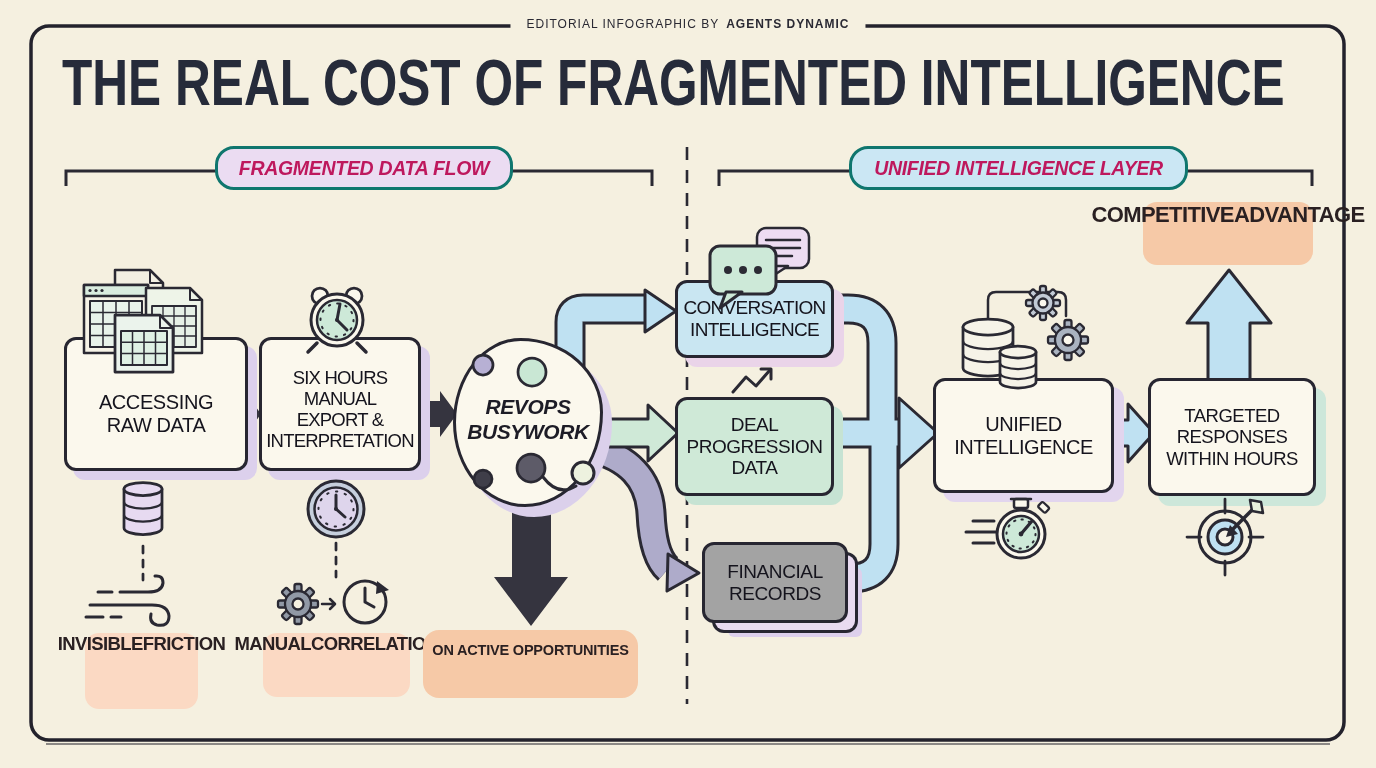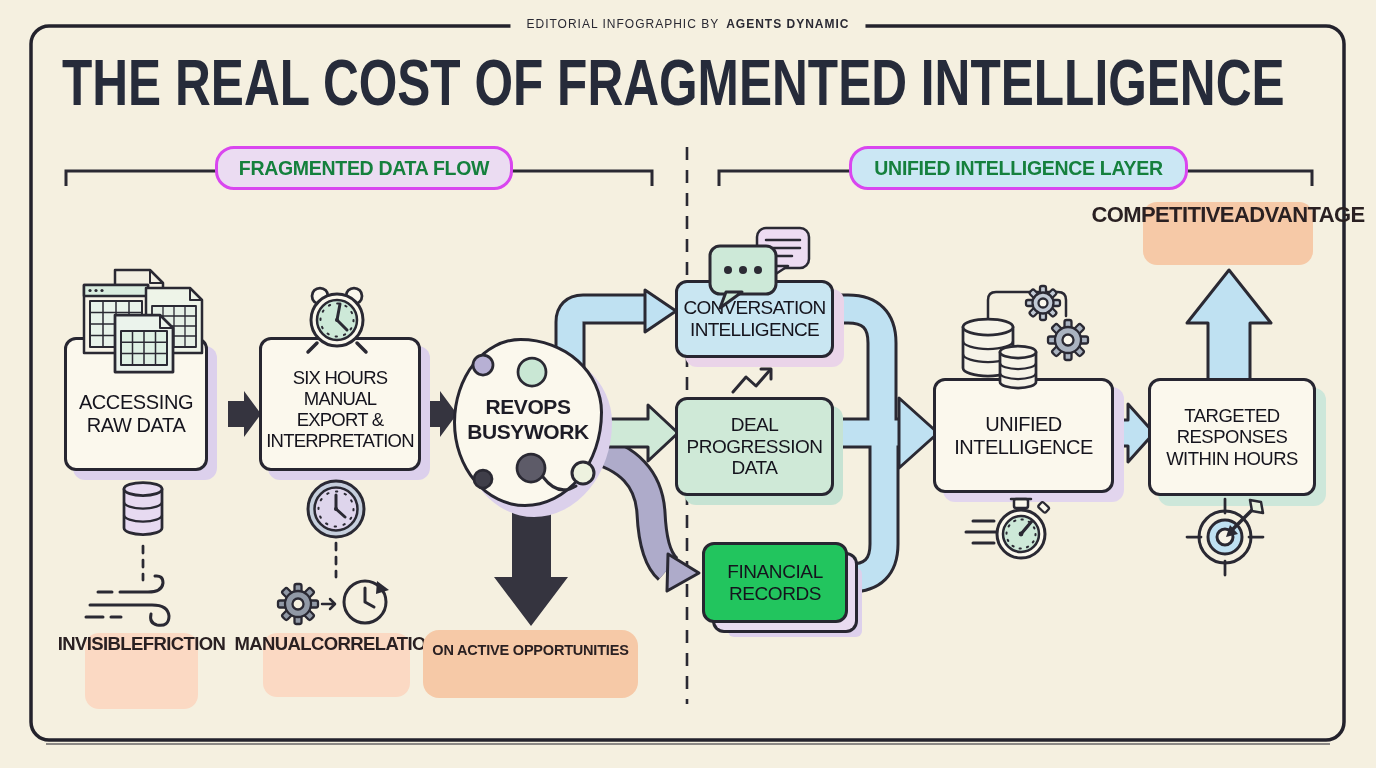--- a/index.html
+++ b/index.html
@@ -8,35 +8,35 @@
   svg.layer{position:absolute;left:0;top:0;pointer-events:none;}
   .byline{position:absolute;top:17px;left:50%;transform:translateX(-50%);
           background:#f5f0e0;padding:0 16px;font-size:12px;letter-spacing:1px;
           white-space:nowrap;color:#2a2933;z-index:4;}
   .byline .pfx{font-weight:500;margin-right:7px;}
   .byline .brand{font-weight:800;}
   .title{position:absolute;left:62px;top:50px;margin:0;font-size:62px;font-weight:700;
          color:#262b3a;white-space:nowrap;transform:scale(0.80,1.05);transform-origin:0 0;
          line-height:1.0;z-index:4;}
   .pill{position:absolute;display:flex;align-items:center;justify-content:center;
-        border:3px solid #d946ef;border-radius:19px;font-weight:700;font-size:19.5px;
-        letter-spacing:-0.3px;z-index:4;color:#15803d;}
+        border:3px solid #0f766e;border-radius:19px;font-weight:700;font-size:19.5px;
+        letter-spacing:-0.3px;z-index:4;color:#be185d;font-style:italic;}
   .card{position:absolute;display:flex;flex-direction:column;align-items:center;
         justify-content:center;text-align:center;background:#fbf8ed;
         border:3px solid #272631;border-radius:12px;font-weight:400;line-height:1.14;
         letter-spacing:-0.4px;z-index:3;color:#15141d;}
   .plain{position:absolute;display:flex;align-items:flex-start;
         justify-content:center;text-align:center;border-radius:14px;font-weight:700;
         line-height:1.15;letter-spacing:-0.3px;z-index:3;color:#2a2022;}
   .blob{position:absolute;left:453px;top:338px;width:150px;height:169px;background:#fbf8ed;
         border:3px solid #272631;border-radius:45% 55% 52% 48% / 50% 44% 56% 50%;
         box-shadow:9px 10px 0 #dbd0eb;z-index:3;display:flex;flex-direction:column;
         align-items:center;justify-content:center;text-align:center;font-weight:700;
         font-size:21px;line-height:1.15;letter-spacing:-0.4px;padding-bottom:6px;
-        box-sizing:border-box;}
+        box-sizing:border-box;font-style:italic;}
   .ln{display:block;}
   .lv-title{font-size:25px;letter-spacing:-0.5px;}
   .lv-sub{font-size:14.5px;letter-spacing:-0.2px;margin-top:12px;}
 </style>
 </head>
 <body>
 
 <div class="stage">
 
   <svg class="layer" width="1376" height="768">
@@ -84,21 +84,21 @@
 
   <div class="byline">
     <span class="pfx">EDITORIAL INFOGRAPHIC BY</span><span class="brand">AGENTS DYNAMIC</span>
   </div>
 
   <h1 class="title">THE REAL COST OF FRAGMENTED INTELLIGENCE</h1>
 
   <div class="pill" style="left:215px;top:146px;width:292px;height:38px;background:#ebdcf2;">FRAGMENTED DATA FLOW</div>
   <div class="pill" style="left:849px;top:146px;width:333px;height:38px;background:#cbe7f4;">UNIFIED INTELLIGENCE LAYER</div>
 
-  <div class="card" style="left:64px;top:337px;width:144px;height:134px;font-size:20px;box-shadow:9px 9px 0 #dcd0ec;padding-top:20px;box-sizing:border-box;">
+  <div class="card" style="left:64px;top:337px;width:184px;height:134px;font-size:20px;box-shadow:9px 9px 0 #dcd0ec;padding-top:20px;box-sizing:border-box;">
     <span class="ln">ACCESSING</span>
     <span class="ln">RAW DATA</span>
   </div>
 
   <div class="card" style="left:259px;top:337px;width:162px;height:134px;font-size:18.5px;letter-spacing:-0.8px;box-shadow:9px 9px 0 #dcd0ec;padding-top:10px;box-sizing:border-box;">
     <span class="ln">SIX HOURS</span>
     <span class="ln">MANUAL</span>
     <span class="ln">EXPORT &amp;</span>
     <span class="ln">INTERPRETATION</span>
   </div>
@@ -112,21 +112,21 @@
     <span class="ln">CONVERSATION</span>
     <span class="ln">INTELLIGENCE</span>
   </div>
 
   <div class="card" style="left:675px;top:397px;width:153px;height:93px;font-size:19px;letter-spacing:-0.5px;background:#cfe9d7;box-shadow:9px 9px 0 #c6e3d3;">
     <span class="ln">DEAL</span>
     <span class="ln">PROGRESSION</span>
     <span class="ln">DATA</span>
   </div>
 
-  <div class="card" style="left:702px;top:542px;width:140px;height:75px;font-size:19px;letter-spacing:-0.4px;background:#22c55e;box-shadow:10px 10px 0 -3px #e9dbf1, 10px 10px 0 0 #272631, 20px 20px 0 -6px #ddd0ec;">
+  <div class="card" style="left:702px;top:542px;width:140px;height:75px;font-size:19px;letter-spacing:-0.4px;background:#a3a3a3;box-shadow:10px 10px 0 -3px #e9dbf1, 10px 10px 0 0 #272631, 20px 20px 0 -6px #ddd0ec;">
     <span class="ln">FINANCIAL</span>
     <span class="ln">RECORDS</span>
   </div>
 
   <div class="card" style="left:933px;top:378px;width:175px;height:109px;font-size:20px;letter-spacing:-0.5px;box-shadow:10px 9px 0 #e2d5ee;">
     <span class="ln">UNIFIED</span>
     <span class="ln">INTELLIGENCE</span>
   </div>
 
   <div class="card" style="left:1148px;top:378px;width:162px;height:112px;font-size:18.5px;letter-spacing:-0.5px;box-shadow:10px 10px 0 #cde7da;">

